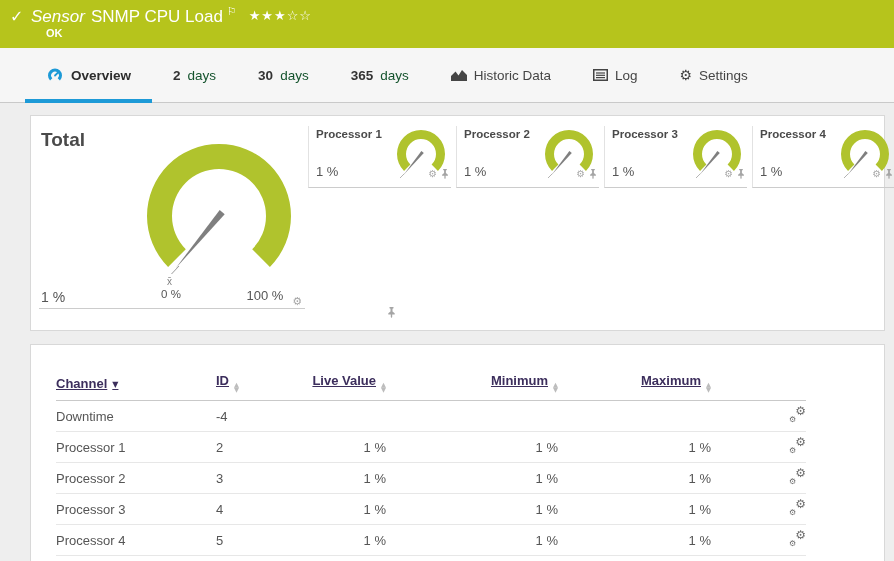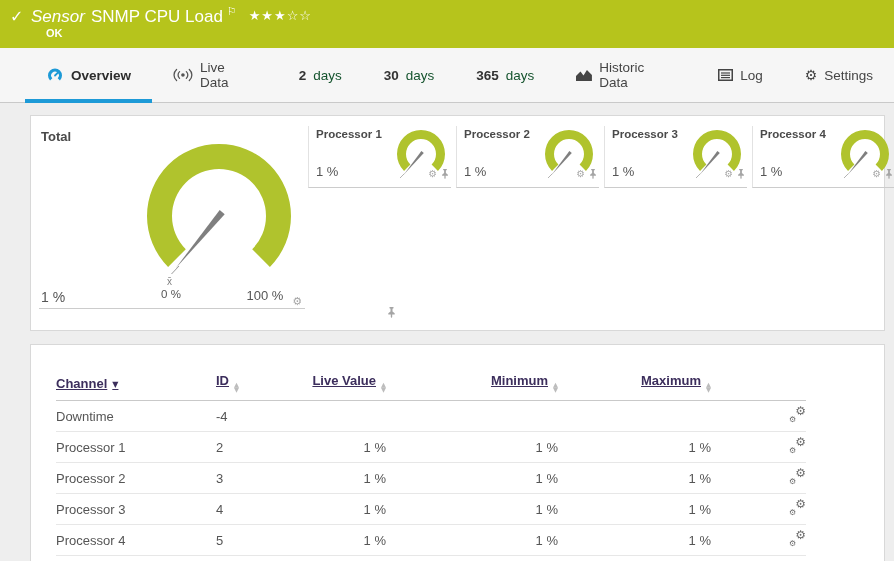--- a/index.html
+++ b/index.html
@@ -26,21 +26,21 @@
   .tab.active{font-weight:bold;color:#2d2d2d;}
   .tab.active::after{content:"";position:absolute;left:0;right:0;bottom:-1px;height:4px;background:#1d9ad7;}
   .tab svg{display:block;}
   .tab .gearchar{font-size:14px;color:#444;font-family:"DejaVu Sans",sans-serif;}
   
   .panel{position:absolute;background:#fff;border:1px solid #d8d8d8;box-sizing:border-box;}
   #gauge-panel{left:30px;top:115px;width:855px;height:216px;}
   #table-panel{left:30px;top:344px;width:855px;height:240px;}
   
   .total-block{position:absolute;left:8px;top:10px;width:266px;height:182px;border-bottom:1px solid #ccc;}
-  .g-label{font-size:13px;font-weight:bold;color:#4a4a4a;}
+  .g-label{font-size:19px;font-weight:bold;color:#4a4a4a;}
   .total-block .g-label{position:absolute;left:2px;top:3px;}
   .total-block svg{position:absolute;left:95px;top:12px;}
   .total-block .minlab{position:absolute;left:110px;top:162px;width:44px;text-align:center;font-size:11.5px;color:#555;}
   .total-block .maxlab{position:absolute;left:202px;top:162px;width:48px;text-align:center;font-size:13px;color:#555;}
   .total-block .gval{position:absolute;left:2px;top:163px;font-size:14px;color:#555;}
   .blk-icons{position:absolute;display:flex;gap:4px;align-items:center;color:#a5a5a5;}
   .total-block .blk-icons{right:3px;top:169px;}
   .blk-icons .gear{font-size:11px;font-family:"DejaVu Sans",sans-serif;cursor:pointer;}
   .blk-icons svg{cursor:pointer;}
   
@@ -80,30 +80,20 @@
 
 <div class="tabbar">
   <div class="tab active">
     <svg width="18" height="16" viewBox="0 0 18 16">
       <path d="M4.05 13.45 A7 7 0 1 1 13.95 13.45 L11.69 11.19 A3.8 3.8 0 1 0 6.31 11.19 Z" fill="#1d9ad7"></path>
       <line x1="9" y1="8.5" x2="12.9" y2="4.6" stroke="#1d9ad7" stroke-width="1.8" stroke-linecap="round"></line>
     </svg>
     <span>Overview</span>
   </div>
   <div class="tab">
-    <svg width="20" height="14" viewBox="0 0 20 14">
-      <circle cx="10" cy="7" r="1.8" fill="#555"></circle>
-      <path d="M6.6 3.6 A4.6 4.6 0 0 0 6.6 10.4" stroke="#555" stroke-width="1.3" fill="none" stroke-linecap="round"></path>
-      <path d="M3.6 1.4 A7.4 7.4 0 0 0 3.6 12.6" stroke="#555" stroke-width="1.3" fill="none" stroke-linecap="round"></path>
-      <path d="M13.4 3.6 A4.6 4.6 0 0 1 13.4 10.4" stroke="#555" stroke-width="1.3" fill="none" stroke-linecap="round"></path>
-      <path d="M16.4 1.4 A7.4 7.4 0 0 1 16.4 12.6" stroke="#555" stroke-width="1.3" fill="none" stroke-linecap="round"></path>
-    </svg>
-    <span>Live Data</span>
-  </div>
-  <div class="tab">
     <span class="tnum">2</span>
     <span class="tunit">days</span>
   </div>
   <div class="tab">
     <span class="tnum">30</span>
     <span class="tunit">days</span>
   </div>
   <div class="tab">
     <span class="tnum">365</span>
     <span class="tunit">days</span>

